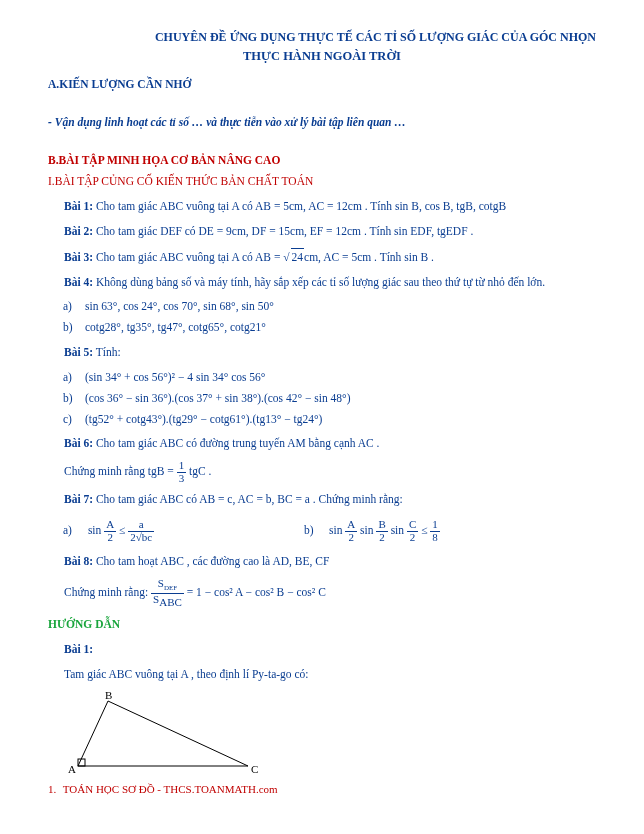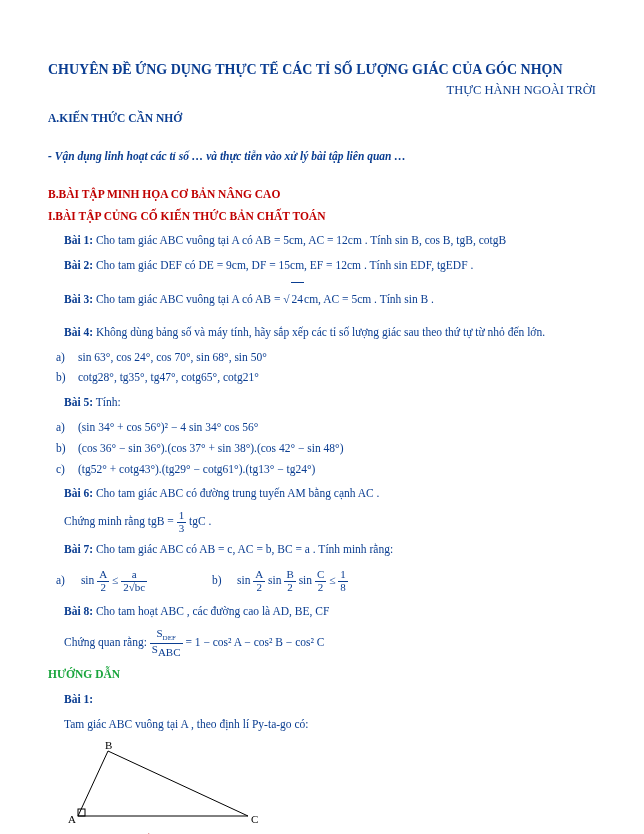--- a/index.html
+++ b/index.html
@@ -7,57 +7,56 @@
     padding:28px 48px;
     width:644px;
     box-sizing:border-box;
     font-family:"Times New Roman",serif;
     font-size:11.5px;
     color:#0a3d91;
     line-height:1.55;
     background:#fff;
   }
   .title{
-    text-align:left;
+    text-align:right;
     font-weight:bold;
-    font-size:14px;
-    margin-top:31px;
+    font-size:12px;
   }
   .sub-title{
-    text-align:right;
-    font-weight:normal;
+    text-align:center;
+    font-weight:bold;
     font-size:12.5px;
     margin-bottom:10px;
   }
   .sec-a{font-weight:bold;margin-top:6px}
   .note{font-style:italic;font-weight:bold;margin:20px 0}
   .sec-b{color:#c00000;font-weight:bold;margin-top:19px}
-  .sec-i{color:#c00000;font-weight:bold;margin-top:4px}
+  .sec-i{color:#c00000;font-weight:normal;margin-top:4px}
   .bai{font-weight:bold}
   .bai-line{margin:7px 16px}
   .frac{display:inline-block;vertical-align:middle;text-align:center;line-height:1.05;font-size:11px}
   .frac .n{border-bottom:1px solid #0a3d91;padding:0 2px;display:block}
   .frac .d{padding:0 2px;display:block}
-  .sq{display:inline-block;border-top:1px solid #0a3d91;padding:8px 1px;margin-left:1px}
+  .sq{display:inline-block;border-top:1px solid #0a3d91;padding:0 1px;margin-left:1px}
   .rad::before{content:"√";}
-  .list-item{margin:3px 8px}
+  .list-item{margin:3px 15px}
   .lbl{display:inline-block;width:22px}
-  .row{display:flex;gap:49px}
+  .row{display:flex;gap:120px}
   .hd{color:#1aa53d;font-weight:bold;margin-top:8px}
   .figure{display:flex;align-items:flex-start;gap:30px}
   .footer{color:#c00000;font-weight:normal;margin-top:0;font-size:11px}
   .footer .pg{color:#c00000;margin-right:4px}
 </style>
 </head>
 <body>
 
 <div class="title">CHUYÊN ĐỀ ỨNG DỤNG THỰC TẾ CÁC TỈ SỐ LƯỢNG GIÁC CỦA GÓC NHỌN</div>
 <div class="sub-title">THỰC HÀNH NGOÀI TRỜI</div>
 
-<div class="sec-a">A.KIẾN THỨC CẦN NHỚ</div>
+<div class="sec-a">A.KIẾN LƯỢNG CẦN NHỚ</div>
 <div class="note">- Vận dụng linh hoạt các tỉ số … và thực tiễn vào xử lý bài tập liên quan …</div>
 
 <div class="sec-b">B.BÀI TẬP MINH HỌA CƠ BẢN NÂNG CAO</div>
 <div class="sec-i">I.BÀI TẬP CỦNG CỐ KIẾN THỨC BẢN CHẤT TOÁN</div>
 
 <div class="bai-line">
   <span class="bai">Bài 1:</span>
   <span> Cho tam giác ABC  vuông tại A  có AB = 5cm, AC = 12cm . Tính  sin B, cos B, tgB, cotgB</span>
 </div>
 
@@ -91,21 +90,21 @@
   <span> Cho tam giác ABC  có đường trung tuyến AM  bằng cạnh AC .</span>
 </div>
 <div class="bai-line">
   <span>Chứng minh rằng  tgB = </span>
   <span class="frac"><span class="n">1</span><span class="d">3</span></span>
   <span> tgC .</span>
 </div>
 
 <div class="bai-line">
   <span class="bai">Bài 7:</span>
-  <span> Cho tam giác ABC  có AB = c, AC = b, BC = a . Tính minh rằng:</span>
+  <span> Cho tam giác ABC  có AB = c, AC = b, BC = a . Chứng minh rằng:</span>
 </div>
 <div class="row">
   <div class="list-item">
     <span class="lbl">a)</span>
     <span>sin</span>
     <span class="frac"><span class="n">A</span><span class="d">2</span></span>
     <span> ≤ </span>
     <span class="frac"><span class="n">a</span><span class="d">2√bc</span></span>
   </div>
   <div class="list-item">
@@ -119,21 +118,21 @@
     <span> ≤ </span>
     <span class="frac"><span class="n">1</span><span class="d">8</span></span>
   </div>
 </div>
 
 <div class="bai-line">
   <span class="bai">Bài 8:</span>
   <span> Cho tam hoạt ABC , các đường cao là AD, BE, CF</span>
 </div>
 <div class="bai-line">
-  <span>Chứng quan rằng: </span>
+  <span>Chứng minh rằng: </span>
   <span class="frac">
     <span class="n"><span>S</span><sub style="font-size:7px">DEF</sub></span>
     <span class="d"><span>S</span><sub style="font-size:11px">ABC</sub></span>
   </span>
   <span> = 1 − cos² A − cos² B − cos² C</span>
 </div>
 
 <div class="hd">HƯỚNG DẪN</div>
 <div class="bai-line bai">Bài 1:</div>
 <div class="bai-line">Tam giác ABC  vuông tại A , theo định lí Py-ta-go có:</div>

